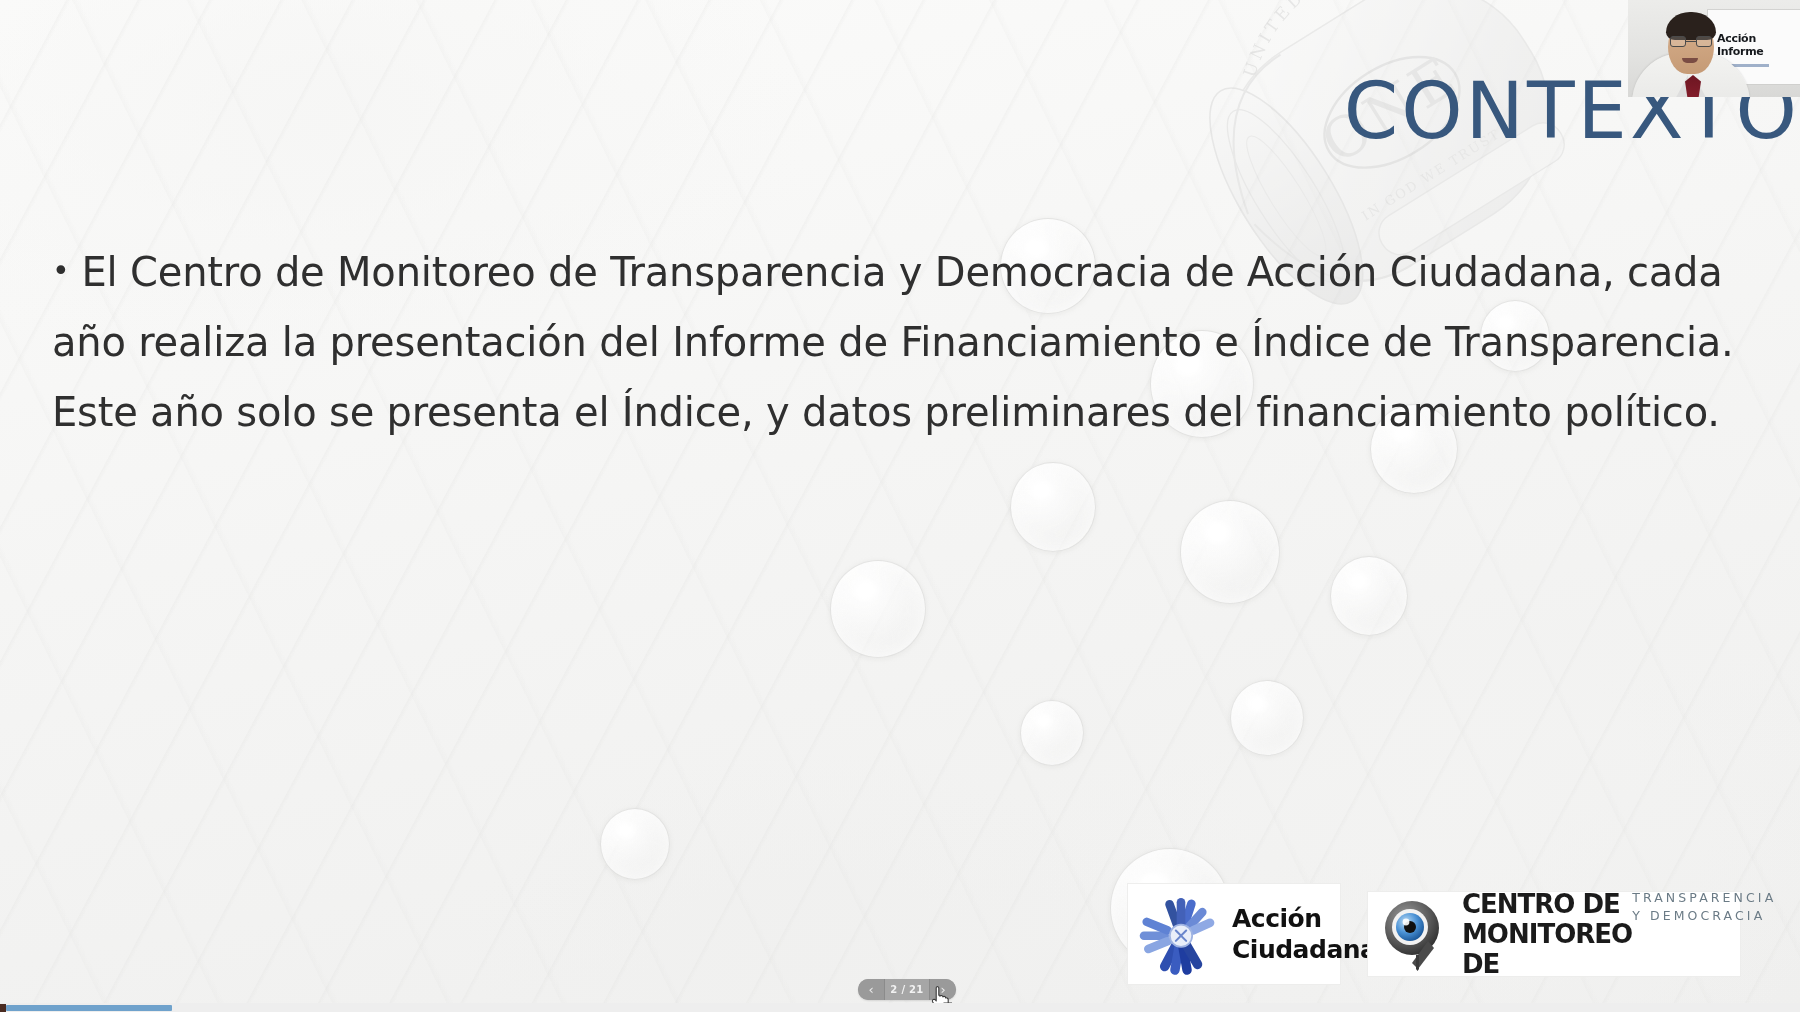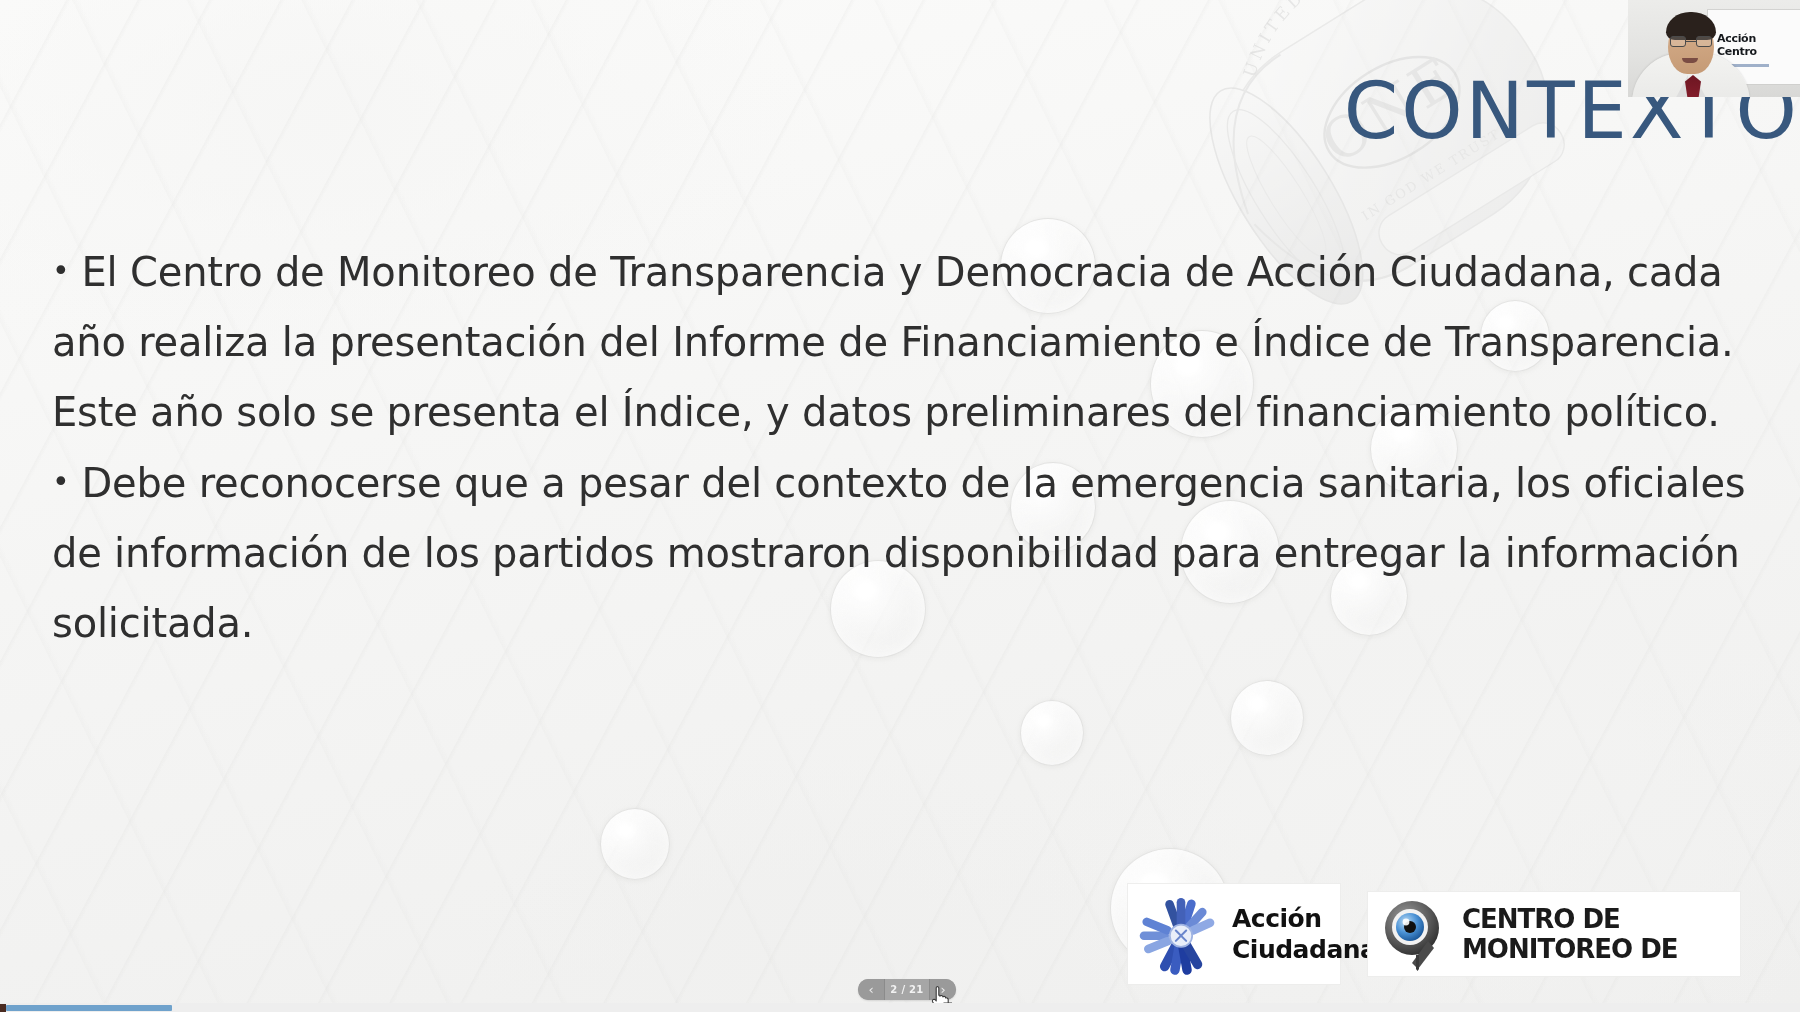--- a/index.html
+++ b/index.html
@@ -419,21 +419,20 @@
   <div class="bubble" style="left:1230px; top:680px; width:74px; height:76px;"></div>
   <div class="bubble" style="left:1020px; top:700px; width:64px; height:66px;"></div>
   <div class="bubble" style="left:1480px; top:300px; width:70px; height:72px;"></div>
   <div class="bubble" style="left:1110px; top:848px; width:120px; height:120px;"></div>
   <div class="bubble" style="left:600px; top:808px; width:70px; height:72px;"></div>
 
   <div id="slide-title">CONTEXTO</div>
 
   <div id="slide-body">
     <p class="bullet-line"><span class="bullet-dot">•</span><span>El Centro de Monitoreo de Transparencia y Democracia de Acción Ciudadana, cada año realiza la presentación del Informe de Financiamiento e Índice de Transparencia. Este año solo se presenta el Índice, y datos preliminares del financiamiento político.</span></p>
-    <p class="bullet-line"><span class="bullet-dot">•</span><span>Debe reconocerse que a pesar del contexto de la emergencia sanitaria, los oficiales de información de los partidos mostraron disponibilidad para entregar la información solicitada.</span></p>
   </div>
 
   <div id="logo-strip">
 
     <div class="logo-card" id="logo-accion-ciudadana">
       <div id="ac-mark">
         <svg viewBox="0 0 100 100" xmlns="http://www.w3.org/2000/svg">
           <g transform="translate(50,52)">
             <g fill="#6f8fd8">
                 <rect x="-48" y="-5" width="34" height="10" rx="5"></rect>
@@ -501,20 +500,21 @@
           <circle cx="32" cy="30" r="18" fill="#f2f2f2"></circle>
           <circle cx="32" cy="30" r="14" fill="url(#cmiris)"></circle>
           <circle cx="32" cy="30" r="6" fill="#101010"></circle>
           <circle cx="28" cy="25" r="3.4" fill="#ffffff" opacity=".9"></circle>
           <path d="M50,44 L56,51 L40,72 L34,66 Z" fill="#4a4a4a"></path>
           <path d="M38,58 L41,58 L41,72 L39.5,74 L38,72 Z" fill="#3a3a3a"></path>
         </svg>
       </div>
       <div id="cm-text">
         <div id="cm-title-line">CENTRO DE MONITOREO DE</div>
+        <div id="cm-sub-line">TRANSPARENCIA Y DEMOCRACIA</div>
       </div>
     </div>
 
   </div>
 
   <div id="slide-nav">
     <button class="nav-btn" id="nav-prev">‹</button>
     <div id="nav-counter">2 / 21</div>
     <button class="nav-btn" id="nav-next">›</button>
   </div>
@@ -532,21 +532,21 @@
       <path d="M18,18.6 L18,23.4 M15.6,21 L20.4,21" stroke="#3a3a3a" stroke-width="1.2"></path>
     </svg>
   </div>
 
   <div id="webcam-pip">
     <div id="webcam-scene">
       <div class="wc-wall"></div>
       <div class="wc-banner">
         <div class="wc-banner-text">
           <div>Acción</div>
-          <div>Centro</div>
+          <div>Informe</div>
         </div>
         <div class="wc-banner-sub">
           <span class="wc-banner-dot"></span>
           <span class="wc-banner-rule"></span>
         </div>
       </div>
       <div class="wc-shoulders">
         <span class="wc-collar-l"></span>
         <span class="wc-collar-r"></span>
         <span class="wc-tie"></span>

